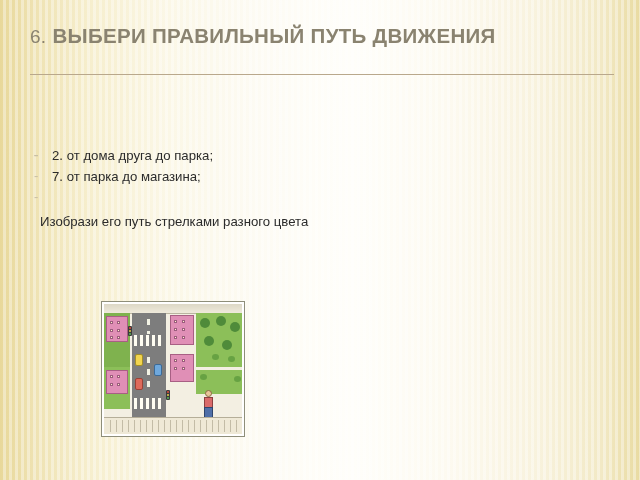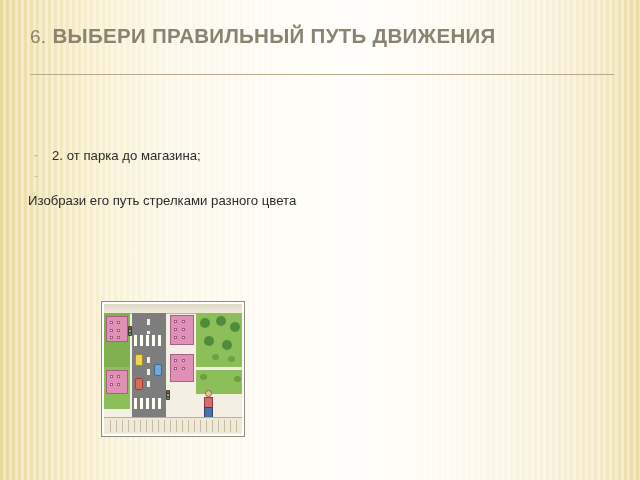--- a/index.html
+++ b/index.html
@@ -91,21 +91,21 @@
     left: 6px;
     top: -1px;
     color: #c9bfa4;
     font-size: 13px;
   }
   .para {
     font-size: 13.2px;
     color: #2b2b2b;
     line-height: 21px;
     margin-top: 24px;
-    padding-left: 0px;
+    padding-left: 12px;
   }
   
   .picture-frame {
     position: absolute;
     left: 101px;
     top: 301px;
     width: 144px;
     height: 136px;
     background: #ffffff;
     border: 1px solid #8e8e7a;
@@ -269,24 +269,25 @@
   <div class="body-area">
     <ul class="bullet-list">
       <li>
         <span class="dash">-</span>
       </li>
       <li>
         <span class="dash">-</span>
       </li>
       <li>
         <span class="dash">-</span>
+        <span>2. от дома друга до парка;</span>
       </li>
       <li>
         <span class="dash">-</span>
-        <span>2. от парка до магазина;</span>
+        <span>7. от парка до магазина;</span>
       </li>
       <li>
         <span class="dash">-</span>
       </li>
     </ul>
     <div class="para">Изобрази его путь стрелками разного цвета</div>
   </div>
 
   <div class="picture-frame">
     <div class="pic">

